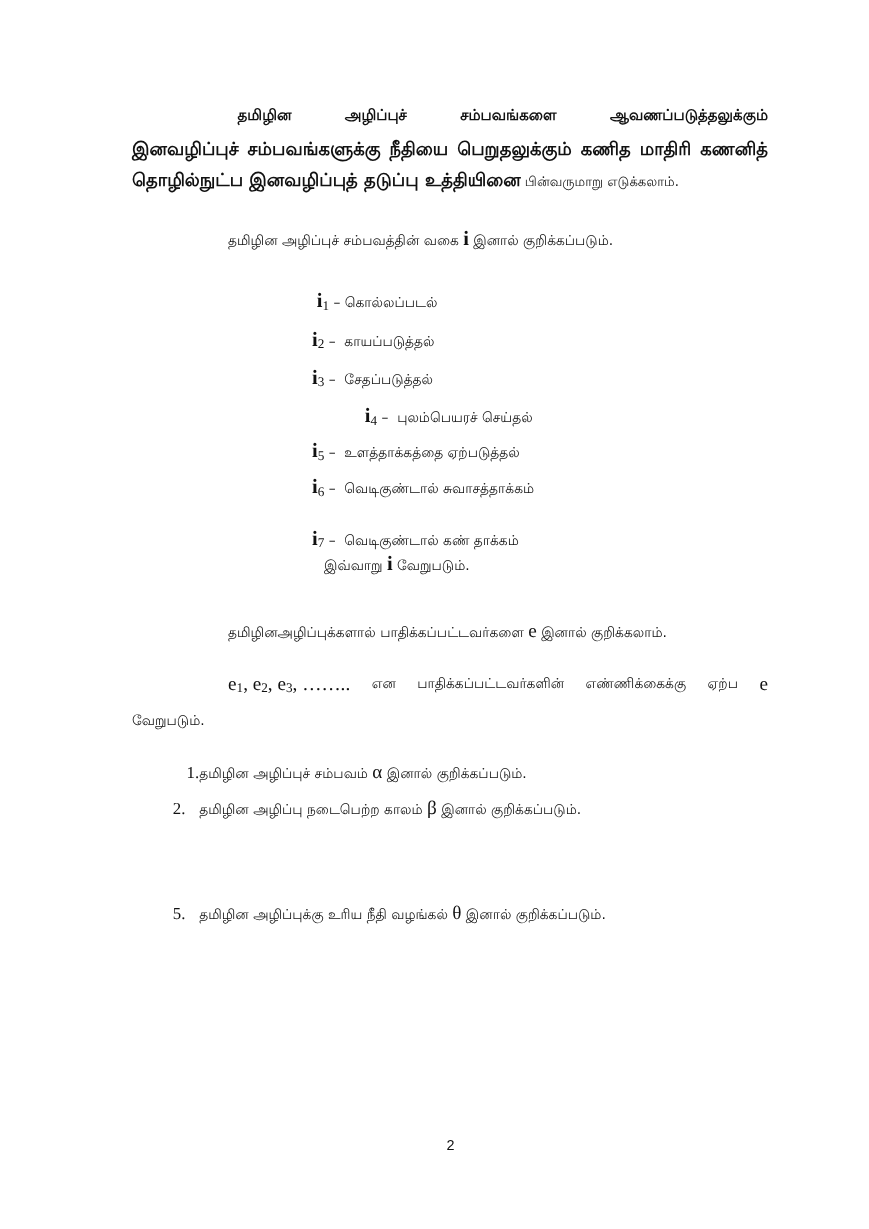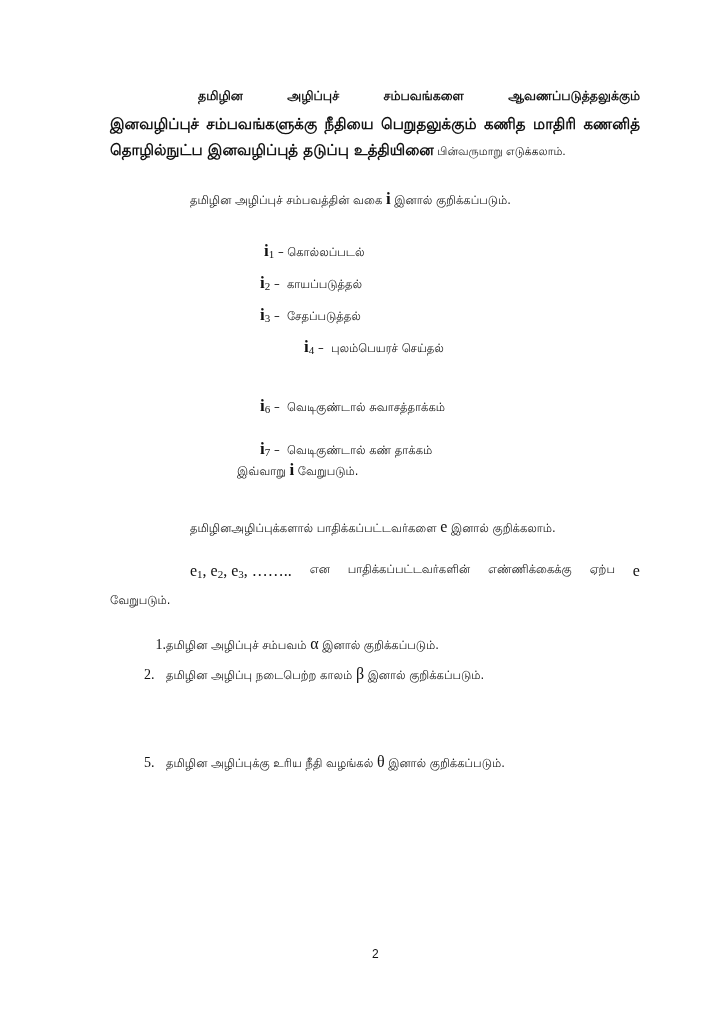--- a/index.html
+++ b/index.html
@@ -50,28 +50,31 @@
   </div>
   <div class="line" style="left:260px; top:273px; font-size:11.5px;">
     <span class="symb">i</span><sub>2</sub> –&nbsp; <span>காயப்படுத்தல்</span>
   </div>
   <div class="line" style="left:260px; top:305px; font-size:11.5px;">
     <span class="symb">i</span><sub>3</sub> –&nbsp; <span>சேதப்படுத்தல்</span>
   </div>
   <div class="line" style="left:260px; top:337px; font-size:11.5px;margin-left:44px;">
     <span class="symb">i</span><sub>4</sub> –&nbsp; <span>புலம்பெயரச் செய்தல்</span>
   </div>
+  <div class="line" style="left:260px; top:366px; font-size:11.5px;">
+    <span class="symb">i</span><sub>5</sub> –&nbsp; <span>உளத்தாக்கத்தை ஏற்படுத்தல்</span>
+  </div>
   <div class="line" style="left:260px; top:396px; font-size:11.5px;">
     <span class="symb">i</span><sub>6</sub> –&nbsp; <span>வெடிகுண்டால் சுவாசத்தாக்கம்</span>
   </div>
   <div class="line" style="left:260px; top:426px; font-size:11.5px;margin-top:13px;">
     <span class="symb">i</span><sub>7</sub> –&nbsp; <span>வெடிகுண்டால் கண் தாக்கம்</span>
   </div>
 
-  <div class="line" style="left:237px; top:460px; font-size:11.5px;text-align:center;">
+  <div class="line" style="left:270px; top:460px; font-size:11.5px;text-align:center;">
     <span>இவ்வாறு </span><span class="symb">i</span><span> வேறுபடும்.</span>
   </div>
 
   <div class="line" style="left:190px; top:518px; font-size:11.5px;">
     <span>தமிழினஅழிப்புக்களால் பாதிக்கப்பட்டவர்களை </span><span class="sym">e</span><span> இனால் குறிக்கலாம்.</span>
   </div>
 
   <div class="line just" style="left:190px; top:562px; width:450px; font-size:11.5px;">
     <span><span class="sym">e</span><sub>1</sub><span class="sym">, </span><span class="sym">e</span><sub>2</sub><span class="sym">, </span><span class="sym">e</span><sub>3</sub><span class="sym">, ……..</span></span>
     <span>என</span>

